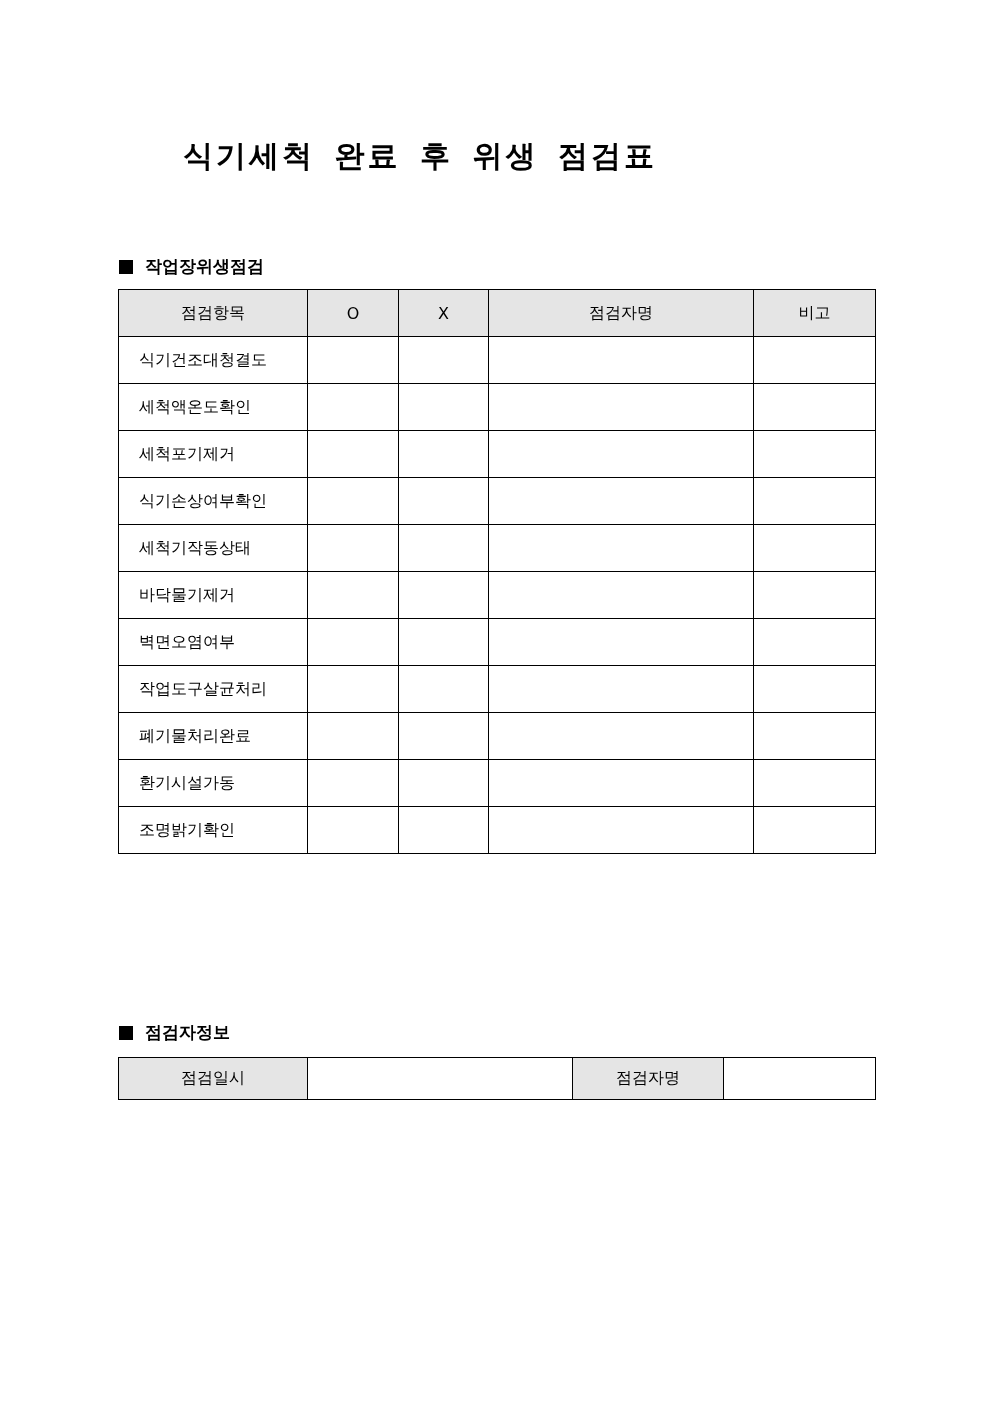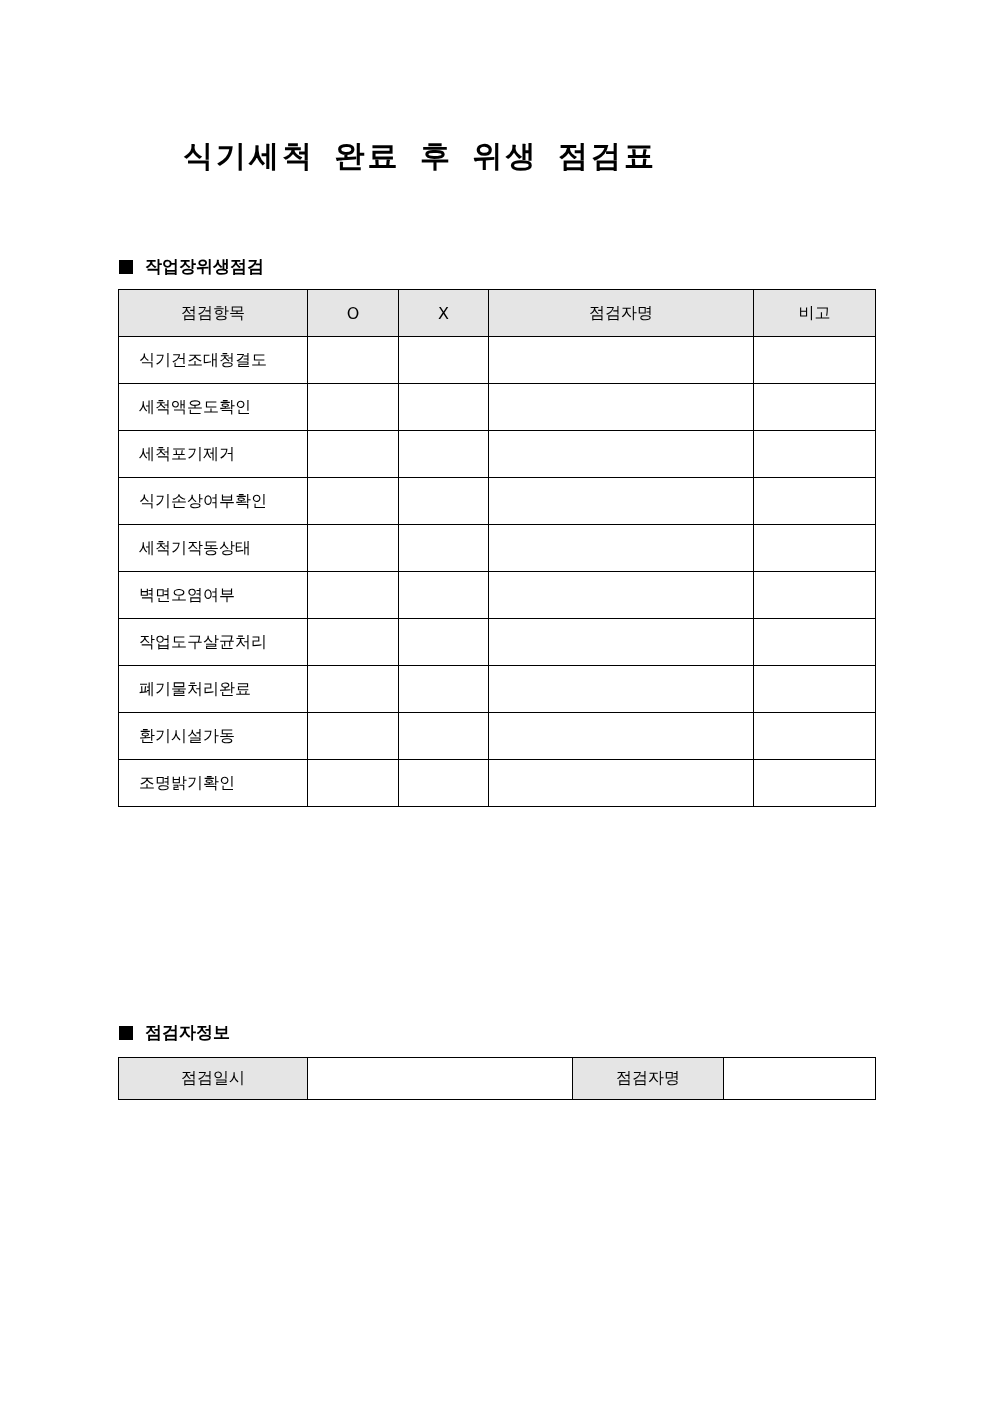--- a/index.html
+++ b/index.html
@@ -74,20 +74,27 @@
         <td></td>
       </tr>
       <tr>
         <td class="item">세척기작동상태</td>
         <td></td>
         <td></td>
         <td></td>
         <td></td>
       </tr>
       <tr>
+        <td class="item">바닥물기제거</td>
+        <td></td>
+        <td></td>
+        <td></td>
+        <td></td>
+      </tr>
+      <tr>
         <td class="item">벽면오염여부</td>
         <td></td>
         <td></td>
         <td></td>
         <td></td>
       </tr>
       <tr>
         <td class="item">작업도구살균처리</td>
         <td></td>
         <td></td>

